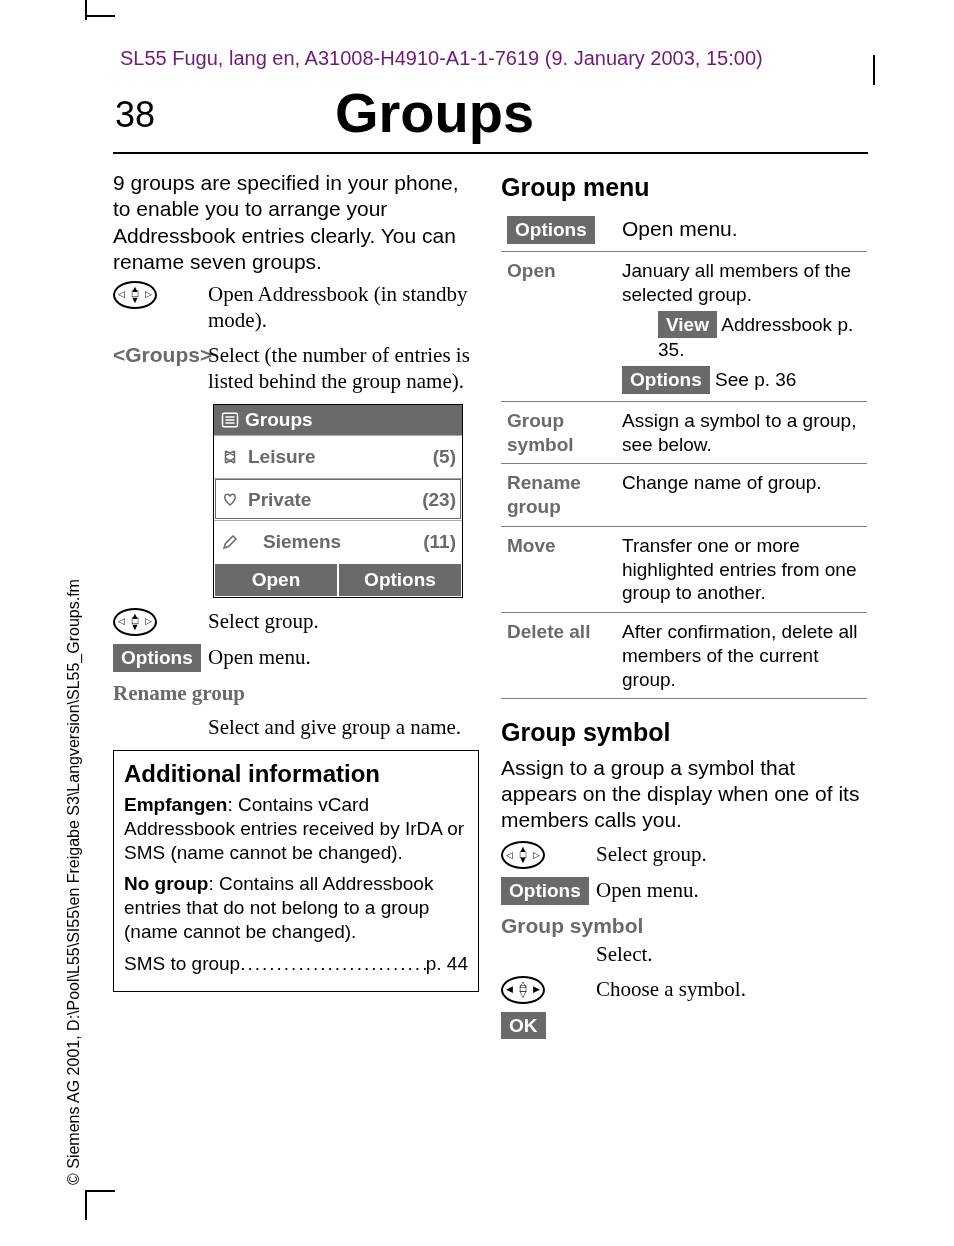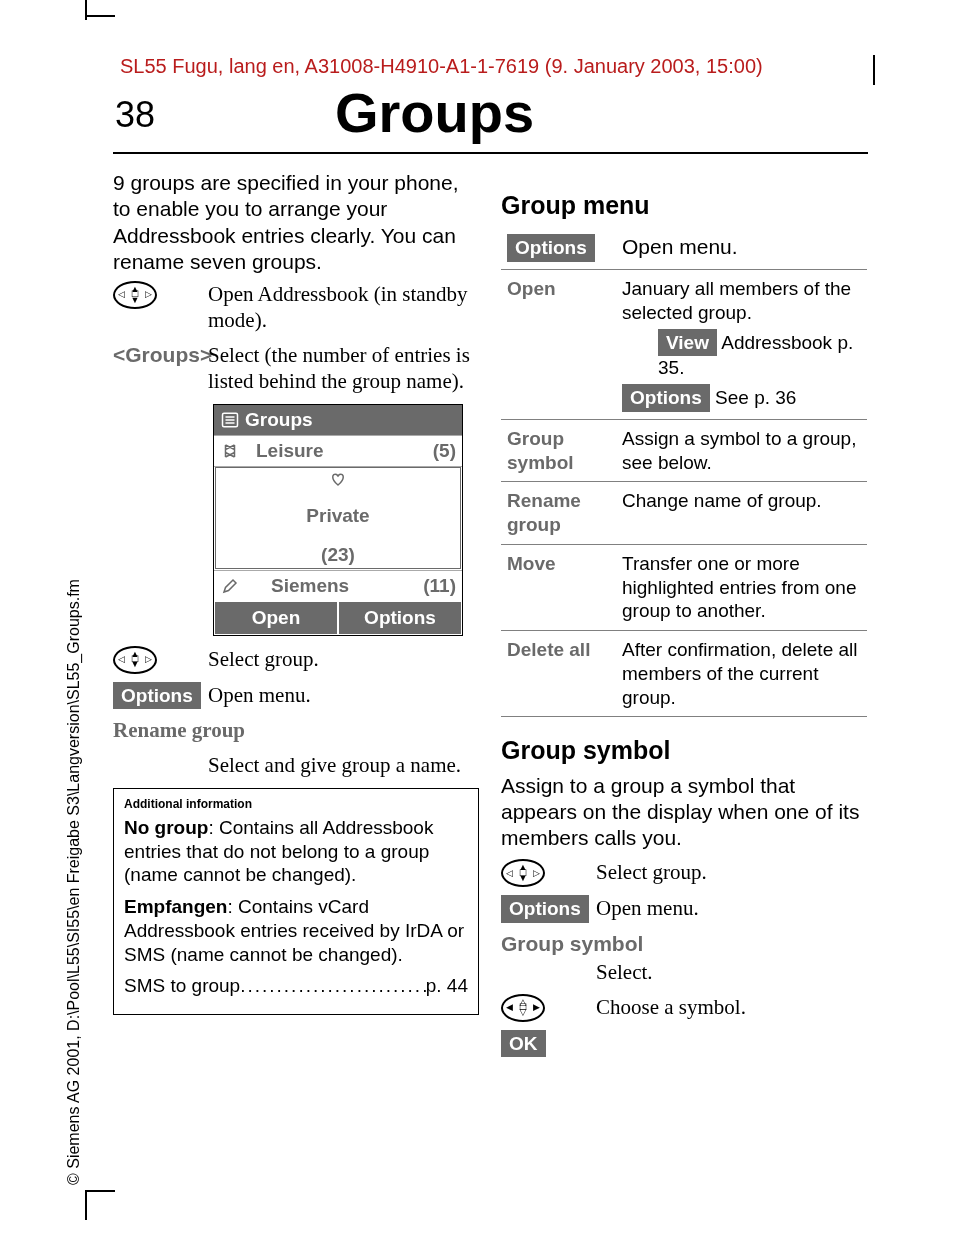--- a/index.html
+++ b/index.html
@@ -13,23 +13,23 @@
   }
   .crop-top-left { position: absolute; top: 15px; left: 85px; }
   .crop-top-left .h { width: 30px; height: 2px; background: #000; }
   .crop-top-left .v { width: 2px; height: 30px; background: #000; position: absolute; top: -25px; left: 0; }
   .crop-top-right { position: absolute; top: 55px; left: 873px; width: 2px; height: 30px; background: #000; }
   .crop-bot-left { position: absolute; top: 1190px; left: 85px; }
   .crop-bot-left .h { width: 30px; height: 2px; background: #000; }
   .crop-bot-left .v { width: 2px; height: 30px; background: #000; position: absolute; top: 0; left: 0; }
   .header-line {
     position: absolute;
-    top: 55px; left: 120px;
+    top: 47px; left: 120px;
     font-size: 20px;
-    color: #b91c1c;
+    color: #701a75;
   }
   .side-copyright {
     position: absolute;
     top: 445px; left: 65px;
     transform: rotate(-90deg);
     transform-origin: left top;
     font-size: 16px;
     white-space: nowrap;
     top: 1185px;
   }
@@ -81,38 +81,38 @@
     padding: 2px 8px;
     font-weight: bold;
     font-size: 19px;
   }
   .phone-screen {
     border: 1px solid #000;
     width: 250px;
     margin: 10px 0 10px 100px;
   }
   .ps-title { background: #6a6a6a; color: #fff; padding: 3px 6px; font-weight: bold; font-size: 19px; display: flex; align-items: center; gap: 5px; }
-  .ps-row { padding: 3px 6px; display: flex; align-items: center; gap: 16px; font-size: 19px; color: #6a6a6a; font-weight: bold; border-top: 1px solid #aaa; }
+  .ps-row { padding: 9px 6px; display: flex; align-items: center; gap: 8px; font-size: 19px; color: #6a6a6a; font-weight: bold; border-top: 1px solid #aaa; }
   .ps-row .name { flex: 1; }
-  .ps-row.highlighted { outline: 1px solid #6a6a6a; outline-offset: -2px; flex-direction: column; }
+  .ps-row.highlighted { outline: 1px solid #6a6a6a; outline-offset: -2px; }
   .ps-row .indent { padding-left: 15px; }
   .ps-soft { display: flex; }
   .ps-soft span { flex: 1; background: #6a6a6a; color: #fff; text-align: center; padding: 4px 0; font-weight: bold; font-size: 19px; border: 1px solid #fff; }
   .icon { width: 20px; height: 18px; flex-shrink: 0; }
   .info-box {
     border: 1px solid #000;
     padding: 8px 10px;
     font-size: 19px;
     line-height: 1.25;
     margin-top: 10px;
   }
-  .info-box .tt { font-weight: bold; font-size: 12px; margin-bottom: 4px; }
+  .info-box .tt { font-weight: bold; font-size: 24px; margin-bottom: 4px; }
   .info-box p { margin-bottom: 8px; }
   .dots { letter-spacing: 2px; }
-  .h2 { font-size: 25px; font-weight: bold; margin-bottom: 6px; margin-top: 20px; }
+  .h2 { font-size: 25px; font-weight: bold; margin-bottom: 6px; margin-top: 2px; }
   table.menu { border-collapse: collapse; width: 100%; font-size: 19px; }
   table.menu td { border-bottom: 1px solid #808080; padding: 7px 6px; vertical-align: top; line-height: 1.25; }
   table.menu td.l { color: #6a6a6a; font-weight: bold; width: 115px; }
   table.menu tr.noborder td { border-bottom: none; }
 </style>
 </head>
 <body>
 
 <div class="crop-top-left">
     <div class="v"></div>
@@ -217,22 +217,22 @@
         <div class="greybold">Rename group</div>
       </div>
     </div>
     <div class="row">
       <div class="lead"></div>
       <div class="body">Select and give group a name.</div>
     </div>
 
     <div class="info-box">
       <div class="tt">Additional information</div>
+      <p><b>Empfangen</b><span>: Contains vCard Addressbook entries received by IrDA or SMS (name cannot be changed).</span></p>
       <p><b>No group</b><span>: Contains all Addressbook entries that do not belong to a group (name cannot be changed).</span></p>
-      <p><b>Empfangen</b><span>: Contains vCard Addressbook entries received by IrDA or SMS (name cannot be changed).</span></p>
       <p style="display:flex;">
           <span>SMS to group</span>
           <span class="dots" style="flex:1; overflow:hidden;">....................................</span>
           <span>p. 44</span>
         </p>
     </div>
   </div>
 
   <div class="col">
     <div class="h2">Group menu</div>

